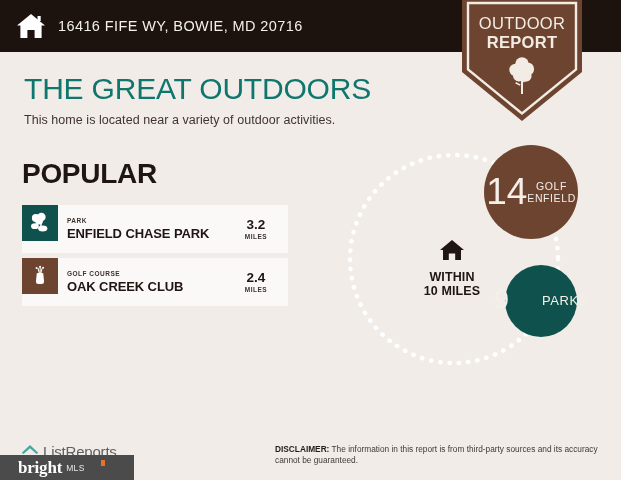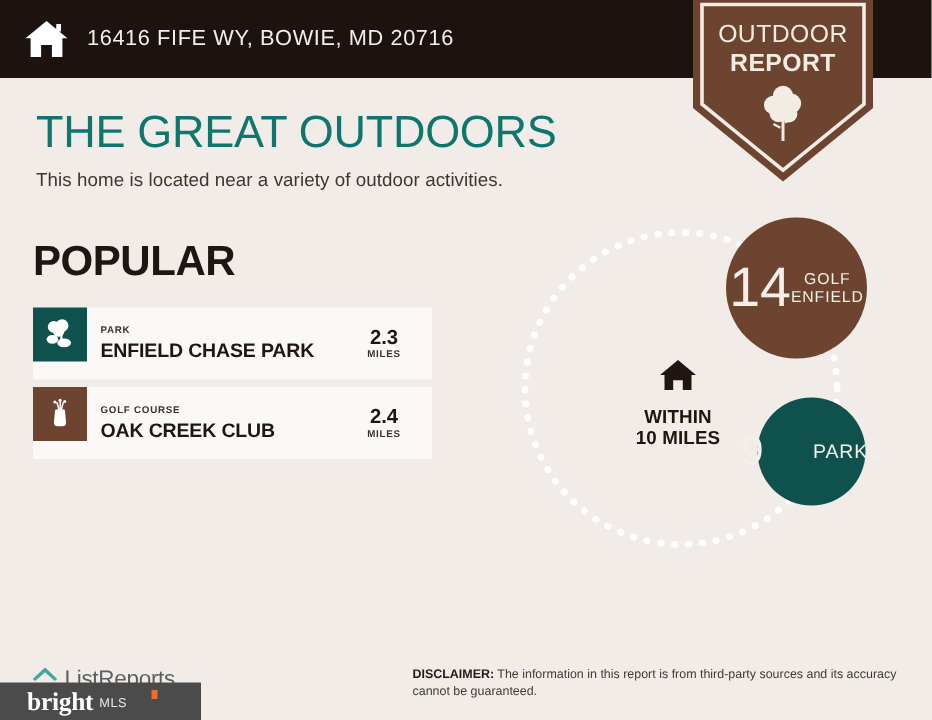--- a/index.html
+++ b/index.html
@@ -161,21 +161,21 @@
               <ellipse cx="16" cy="19" rx="5" ry="3.2"></ellipse>
             </g>
           </svg>
         </span>
       </div>
       <div class="meta">
         <div class="cat">PARK</div>
         <div class="nm">ENFIELD CHASE PARK</div>
       </div>
       <div class="dist">
-        <div class="dnum">2.3</div>
+        <div class="dnum">3.2</div>
         <div class="dunit">MILES</div>
       </div>
     </div>
 
     <div class="row">
       <div class="tile" style="background:#6d4430">
         <span>
           <svg viewBox="0 0 26 26" width="24" height="24">
             <g fill="#ffffff">
               <path d="M9.5 10 q3.5 -1.2 7 0 l0.9 9.2 a2.6 2.6 0 0 1 -2.6 2.6 h-3.6 a2.6 2.6 0 0 1 -2.6 -2.6 Z"></path>

